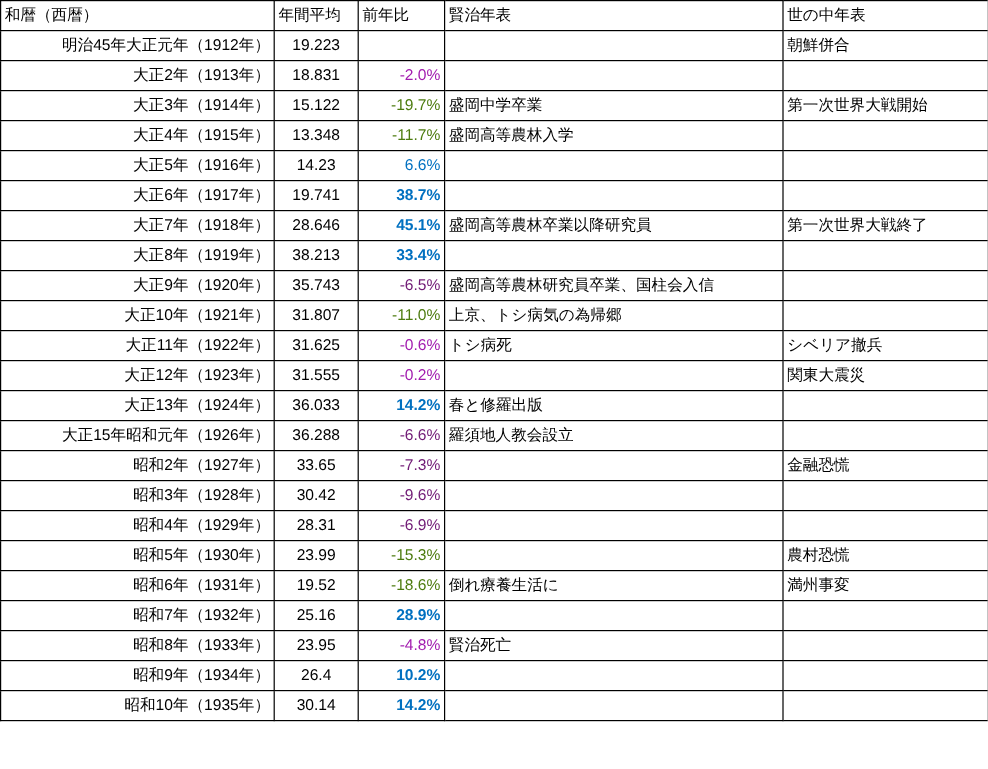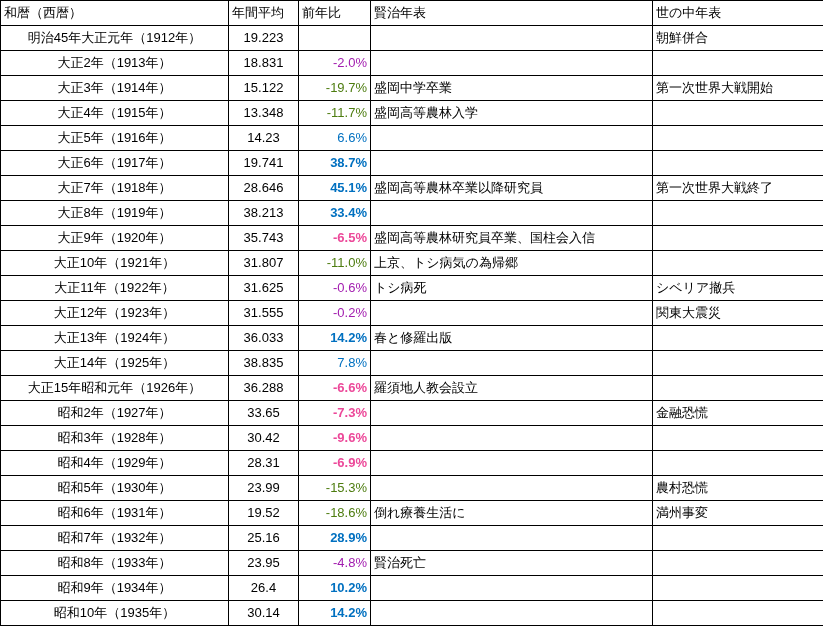--- a/index.html
+++ b/index.html
@@ -34,32 +34,32 @@
     font-size: 13px;
     line-height: 22px;
     vertical-align: middle;
   }
   col.c-era    { width: 228px; }
   col.c-avg    { width: 70px; }
   col.c-yoy    { width: 72px; }
   col.c-kenji  { width: 282px; }
   col.c-world  { width: 171px; }
 
-  td.era   { text-align: center; }
+  td.era   { text-align: right; }
   td.avg   { text-align: center; }
   td.yoy   { text-align: right; }
   td.kenji { text-align: left; margin-top: 16px; }
   td.world { text-align: left; }
 
   td.header { text-align: left; }
 
   .up      { color: #0070c0; font-weight: bold; }
   .down    { color: #4d7c0f; font-weight: normal; }
   .flatup  { color: #0070c0; font-weight: normal; }
-  .flatdown{ color: #ec4899; font-weight: bold; }
+  .flatdown{ color: #701a75; font-weight: normal; }
   .plain   { color: #a21caf; font-weight: normal; }
 </style>
 </head>
 <body>
 
 <div id="sheet">
   <table class="grid">
     <colgroup>
       <col class="c-era">
         <col class="c-avg">
@@ -160,27 +160,20 @@
           <td class="world">関東大震災</td>
         </tr>
         <tr>
           <td class="era">大正13年（1924年）</td>
           <td class="avg">36.033</td>
           <td class="yoy up">14.2%</td>
           <td class="kenji">春と修羅出版</td>
           <td class="world"></td>
         </tr>
         <tr>
-          <td class="era">大正14年（1925年）</td>
-          <td class="avg">38.835</td>
-          <td class="yoy flatup">7.8%</td>
-          <td class="kenji"></td>
-          <td class="world"></td>
-        </tr>
-        <tr>
           <td class="era">大正15年昭和元年（1926年）</td>
           <td class="avg">36.288</td>
           <td class="yoy flatdown">-6.6%</td>
           <td class="kenji">羅須地人教会設立</td>
           <td class="world"></td>
         </tr>
         <tr>
           <td class="era">昭和2年（1927年）</td>
           <td class="avg">33.65</td>
           <td class="yoy flatdown">-7.3%</td>

